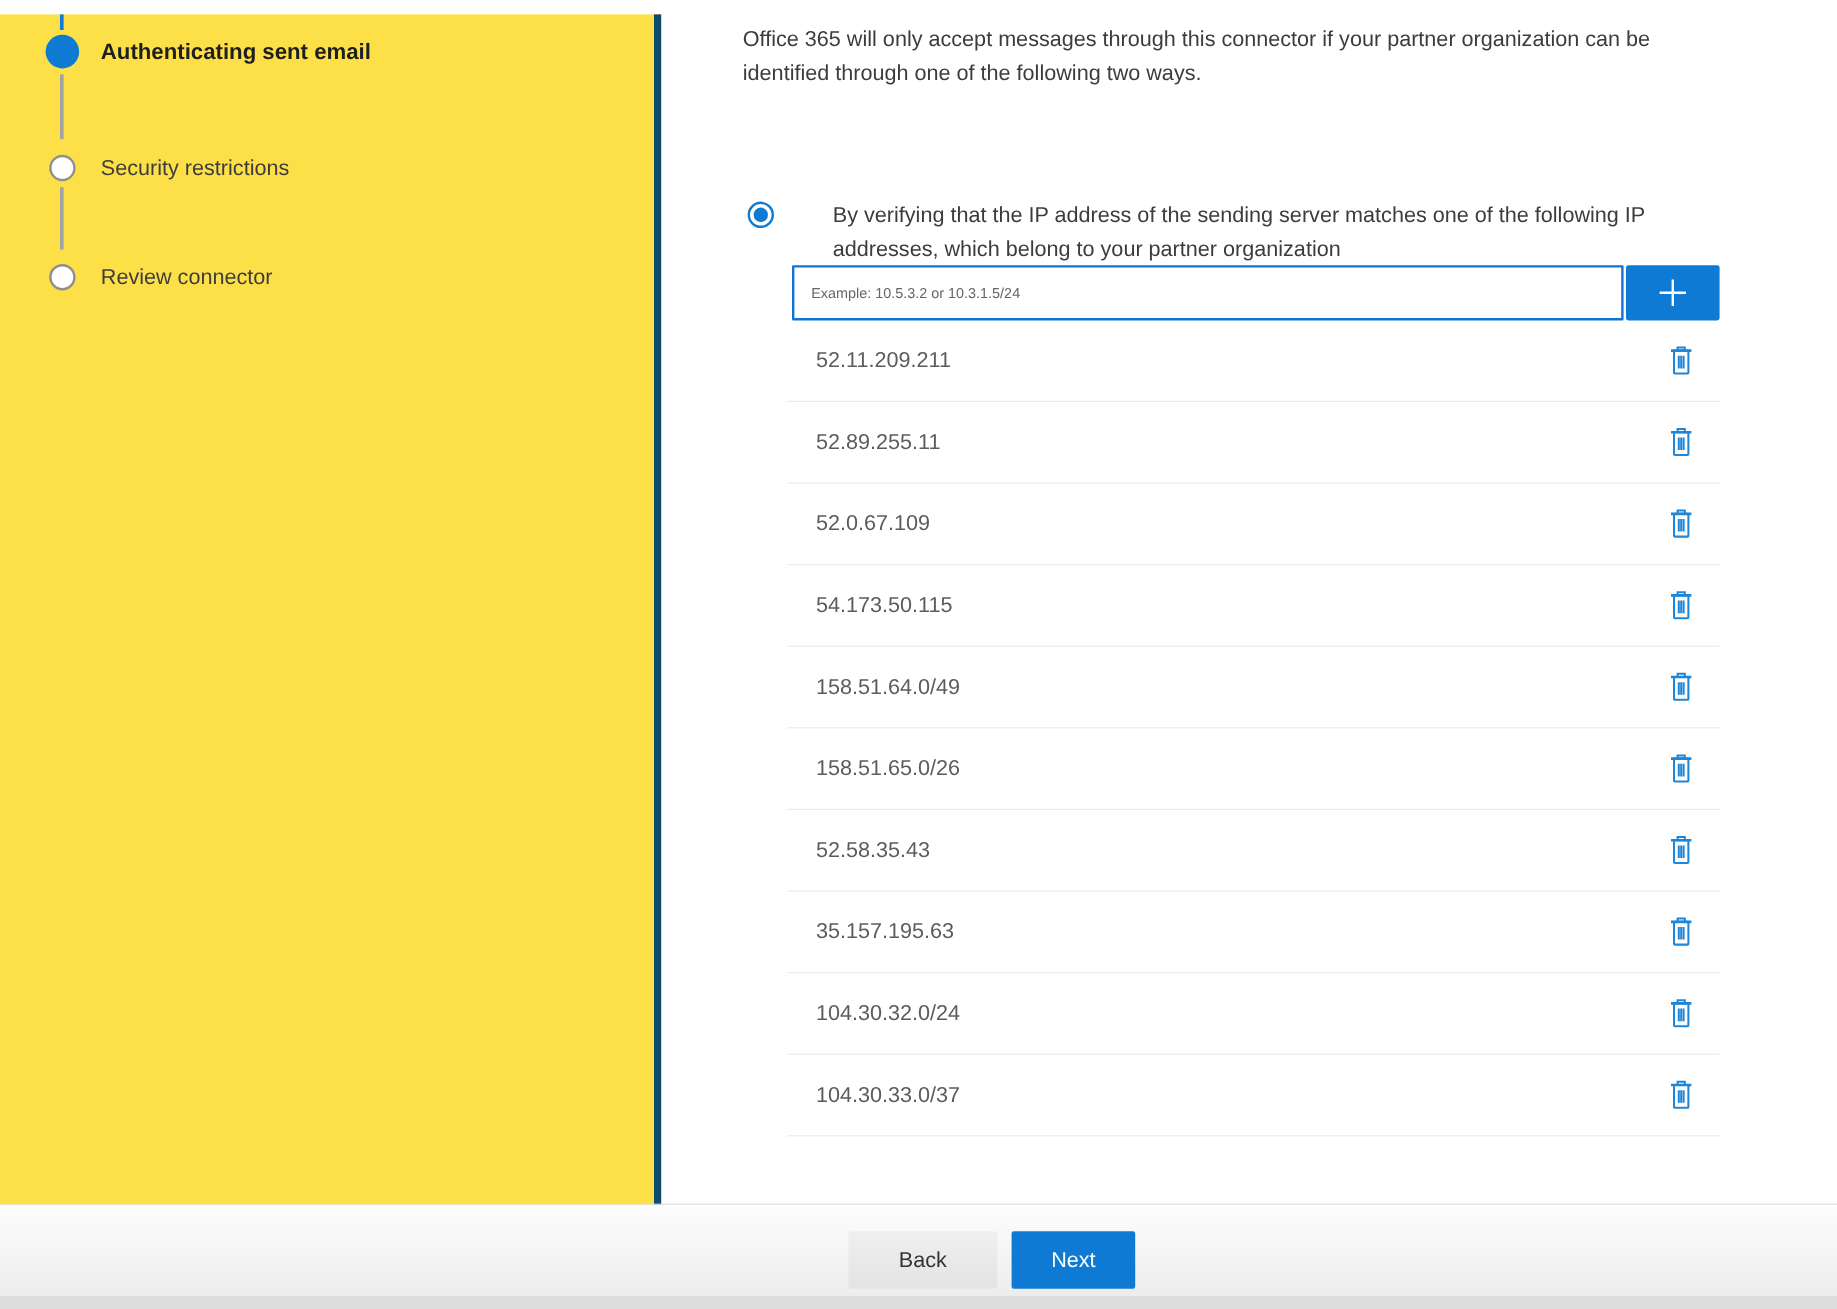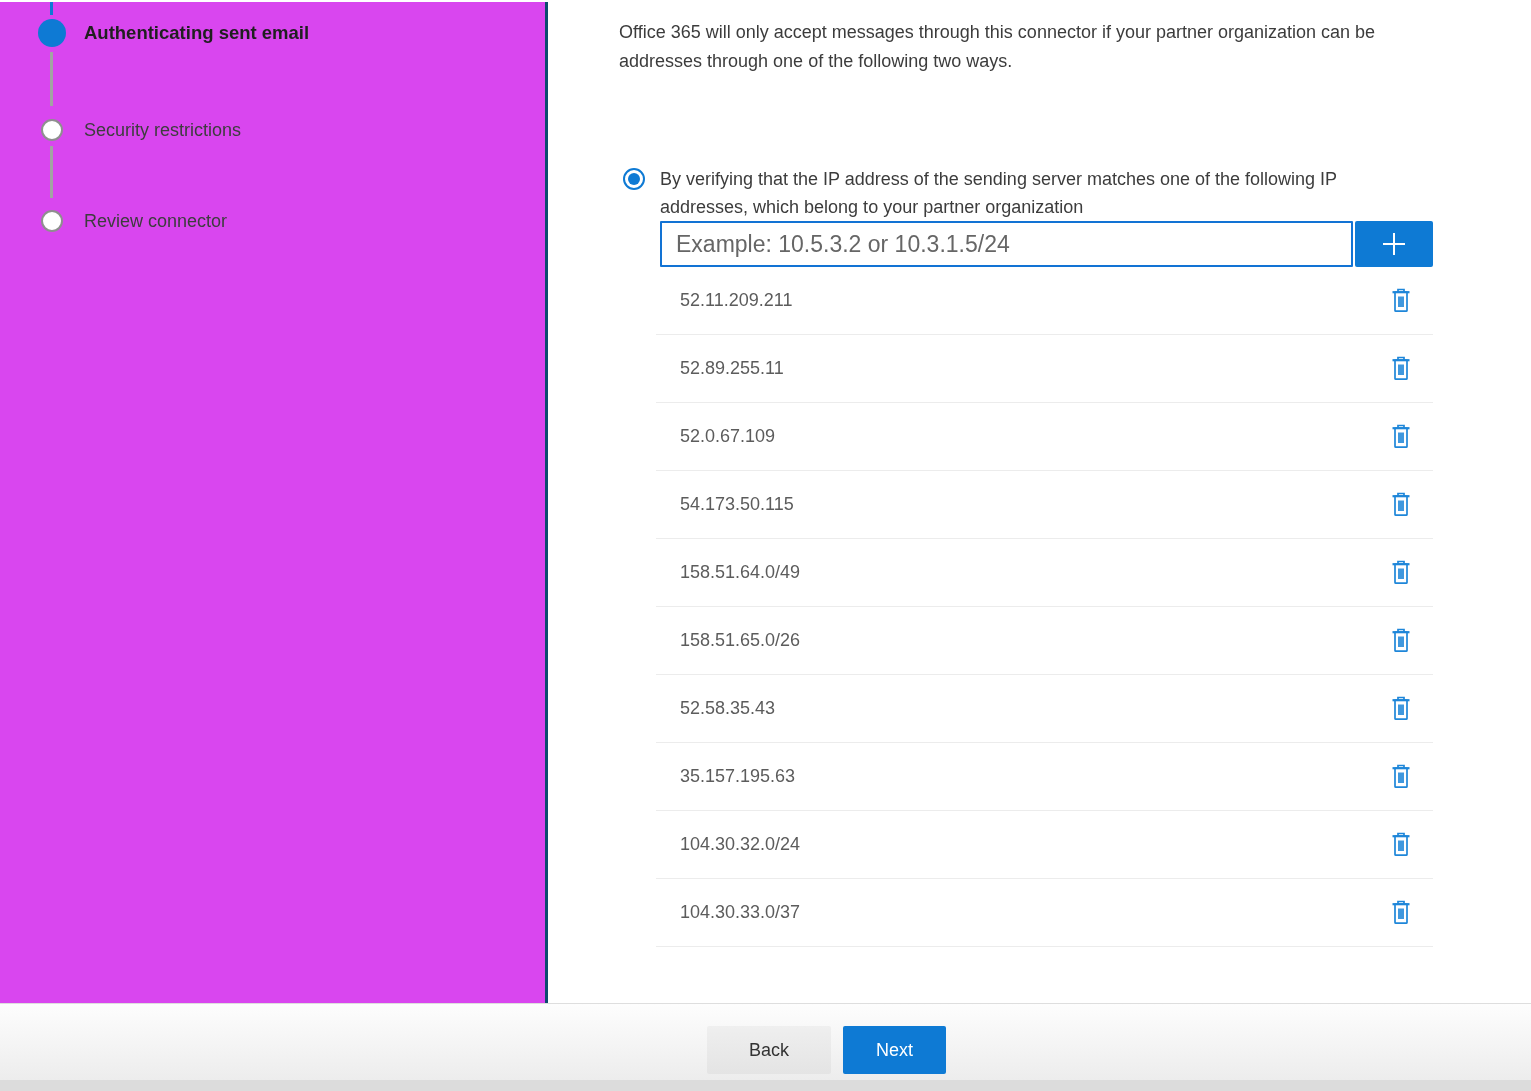--- a/index.html
+++ b/index.html
@@ -6,22 +6,22 @@
   body{
     width:1531px;height:1091px;position:relative;overflow:hidden;
     background:#ffffff;
     font-family:"Liberation Sans", sans-serif;
     -webkit-font-smoothing:antialiased;
   }
   .app{position:absolute;inset:0;}
 
   
   .sidebar{
-    position:absolute;left:0;top:2px;width:545px;height:1003px;
-    background:#d946ef;border-right:3px solid #0c4a6e;
+    position:absolute;left:0;top:12px;width:545px;height:1003px;
+    background:#fde047;border-right:6px solid #0c4a6e;
   }
   .seg{position:absolute;left:50px;width:3px;}
   .seg-blue{background:var(--accent);top:0;height:13px;}
   .seg-gray{background:#a3a3a3;}
   .step{position:absolute;display:flex;align-items:center;cursor:default;}
   .dot-filled{
     width:28px;height:28px;border-radius:50%;
     background:var(--accent);flex:0 0 auto;margin-right:18px;
   }
   .dot-empty{
@@ -53,21 +53,21 @@
   }
   .radio-label{font-size:18px;line-height:28px;color:#3c3c3c;}
 
   .input-row{
     position:absolute;left:41px;top:221px;width:773px;height:46px;
     display:flex;align-items:stretch;
   }
   .ip-input{
     flex:1 1 auto;box-sizing:border-box;height:46px;
     border:2px solid var(--input-border);border-radius:1px;
-    padding:16px 14px;font-size:23px;color:#4d7c0f;outline:none;
+    padding:16px 14px;font-size:12px;color:#4d7c0f;outline:none;
     font-family:"Liberation Sans", sans-serif;
   }
   .ip-input::placeholder{color:#666;opacity:1;}
   .add-btn{
     flex:0 0 78px;margin-left:2px;height:46px;border:none;cursor:pointer;
     background:var(--accent);border-radius:2px;
     display:flex;align-items:center;justify-content:center;padding:0;
   }
 
   .ip-list{position:absolute;left:37px;top:267px;width:777px;}
@@ -126,24 +126,24 @@
     <div class="seg seg-gray" style="top:144px;height:52px;"></div>
 
     <div class="step" style="left:41px;top:205px;">
       <span class="dot-empty"></span>
       <span class="step-label">Review connector</span>
     </div>
   </aside>
 
   <main class="content">
 
-    <p class="desc"><span>Office 365 will only accept messages through this connector if your partner organization can be</span><br><span>addresses through one of the following two ways.</span></p>
-
-
-    <div class="radio-row" style="top:165px;">
+    <p class="desc"><span>Office 365 will only accept messages through this connector if your partner organization can be</span><br><span>identified through one of the following two ways.</span></p>
+
+
+    <div class="radio-row" style="top:165px;gap:34px;">
       <span class="radio checked"></span>
       <span class="radio-label"><span>By verifying that the IP address of the sending server matches one of the following IP</span><br><span>addresses, which belong to your partner organization</span></span>
     </div>
 
     <div class="input-row">
       <input class="ip-input" type="text" placeholder="Example: 10.5.3.2 or 10.3.1.5/24" style="">
       <button class="add-btn">
         <svg width="30" height="30" viewBox="0 0 30 30">
           <line x1="15" y1="4" x2="15" y2="26" stroke="#ffffff" stroke-width="2"></line>
           <line x1="4" y1="15" x2="26" y2="15" stroke="#ffffff" stroke-width="2"></line>

